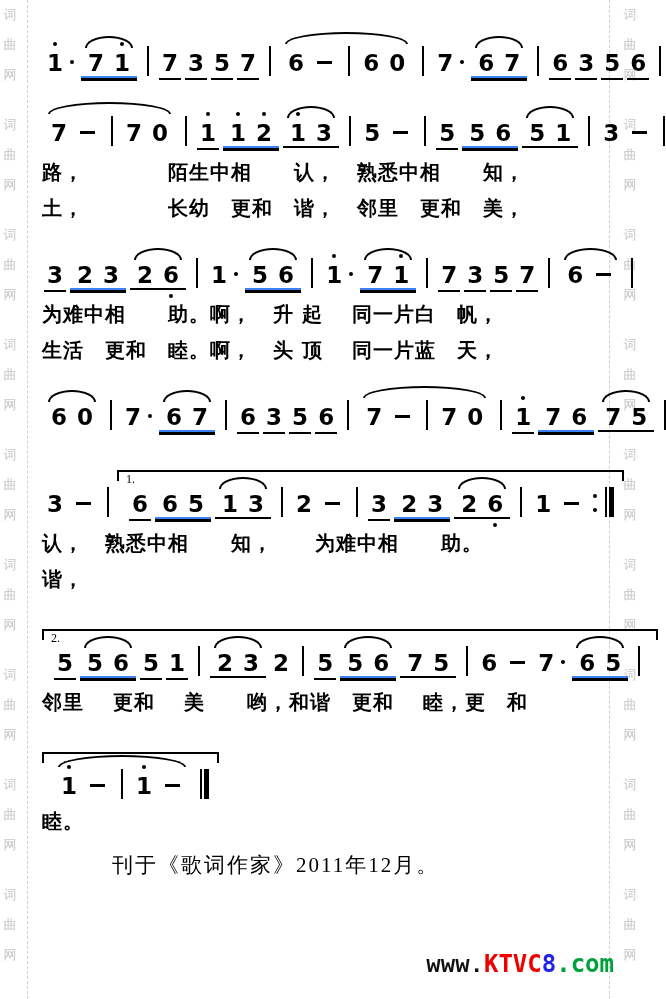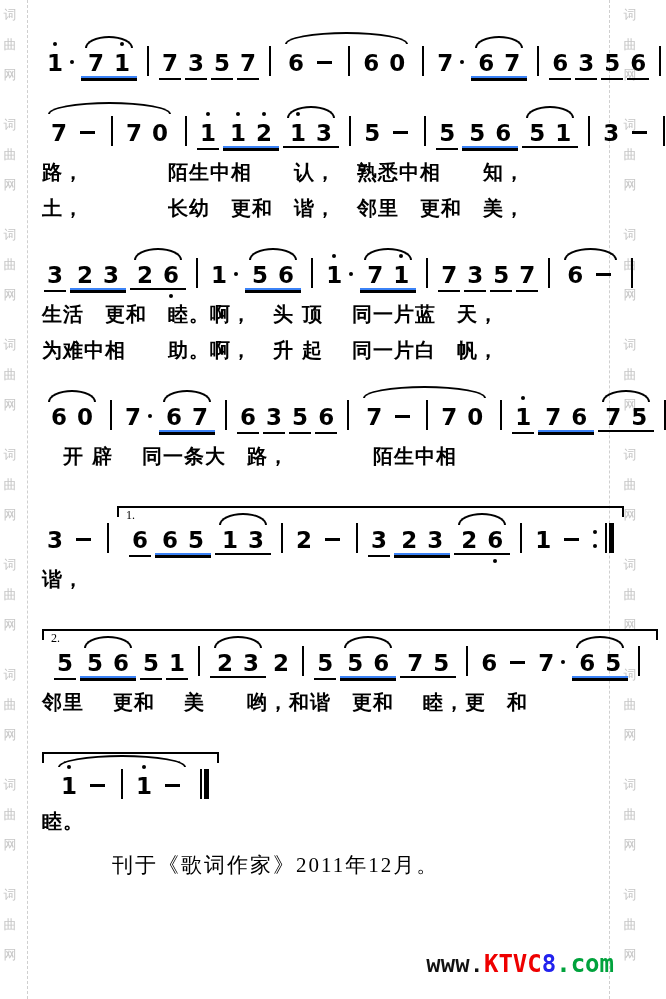--- a/index.html
+++ b/index.html
@@ -159,29 +159,29 @@
         <div class="system">
           <div class="notation-row"><span class="seg"><span class="note"><span class="num">1</span><span class="od up"></span></span><span class="aug"></span><span class="group slur u2"><span class="note"><span class="num">7</span></span><span class="note"><span class="num">1</span><span class="od up"></span></span></span><span class="bar"></span><span class="note u1"><span class="num">7</span></span><span class="note u1"><span class="num">3</span></span><span class="note u1"><span class="num">5</span></span><span class="note u1"><span class="num">7</span></span><span class="bar"></span><span class="group slur"><span class="note"><span class="num">6</span></span><span class="dash"></span><span class="bar"></span><span class="note"><span class="num">6</span></span><span class="note"><span class="num">0</span></span></span><span class="bar"></span><span class="note"><span class="num">7</span></span><span class="aug"></span><span class="group slur u2"><span class="note"><span class="num">6</span></span><span class="note"><span class="num">7</span></span></span><span class="bar"></span><span class="note u1"><span class="num">6</span></span><span class="note u1"><span class="num">3</span></span><span class="note u1"><span class="num">5</span></span><span class="note u1"><span class="num">6</span></span><span class="bar"></span></span></div>
         </div>
         <div class="system">
           <div class="notation-row"><span class="seg"><span class="group slur"><span class="note"><span class="num">7</span></span><span class="dash"></span><span class="bar"></span><span class="note"><span class="num">7</span></span><span class="note"><span class="num">0</span></span></span><span class="bar"></span><span class="note u1"><span class="num">1</span><span class="od up"></span></span><span class="group u2"><span class="note"><span class="num">1</span><span class="od up"></span></span><span class="note"><span class="num">2</span><span class="od up"></span></span></span><span class="group slur u1"><span class="note"><span class="num">1</span><span class="od up"></span></span><span class="note"><span class="num">3</span></span></span><span class="bar"></span><span class="note"><span class="num">5</span></span><span class="dash"></span><span class="bar"></span><span class="note u1"><span class="num">5</span></span><span class="group u2"><span class="note"><span class="num">5</span></span><span class="note"><span class="num">6</span></span></span><span class="group slur u1"><span class="note"><span class="num">5</span></span><span class="note"><span class="num">1</span></span></span><span class="bar"></span><span class="note"><span class="num">3</span></span><span class="dash"></span><span class="bar"></span></span></div>
           <div class="lyrics">路，　　　　陌生中相　　认，　熟悉中相　　知，</div>
           <div class="lyrics">土，　　　　长幼　更和　谐，　邻里　更和　美，</div>
         </div>
         <div class="system">
           <div class="notation-row"><span class="seg"><span class="note u1"><span class="num">3</span></span><span class="group u2"><span class="note"><span class="num">2</span></span><span class="note"><span class="num">3</span></span></span><span class="group slur u1"><span class="note"><span class="num">2</span></span><span class="note"><span class="num">6</span><span class="od down"></span></span></span><span class="bar"></span><span class="note"><span class="num">1</span></span><span class="aug"></span><span class="group slur u2"><span class="note"><span class="num">5</span></span><span class="note"><span class="num">6</span></span></span><span class="bar"></span><span class="note"><span class="num">1</span><span class="od up"></span></span><span class="aug"></span><span class="group slur u2"><span class="note"><span class="num">7</span></span><span class="note"><span class="num">1</span><span class="od up"></span></span></span><span class="bar"></span><span class="note u1"><span class="num">7</span></span><span class="note u1"><span class="num">3</span></span><span class="note u1"><span class="num">5</span></span><span class="note u1"><span class="num">7</span></span><span class="bar"></span><span class="group slur"><span class="note"><span class="num">6</span></span><span class="dash"></span></span><span class="bar"></span></span></div>
+          <div class="lyrics">为难中相　　助。啊，　升 起　 同一片白　帆，</div>
           <div class="lyrics">生活　更和　睦。啊，　头 顶　 同一片蓝　天，</div>
-          <div class="lyrics">为难中相　　助。啊，　升 起　 同一片白　帆，</div>
         </div>
         <div class="system">
           <div class="notation-row"><span class="seg"><span class="group slur"><span class="note"><span class="num">6</span></span><span class="note"><span class="num">0</span></span></span><span class="bar"></span><span class="note"><span class="num">7</span></span><span class="aug"></span><span class="group slur u2"><span class="note"><span class="num">6</span></span><span class="note"><span class="num">7</span></span></span><span class="bar"></span><span class="note u1"><span class="num">6</span></span><span class="note u1"><span class="num">3</span></span><span class="note u1"><span class="num">5</span></span><span class="note u1"><span class="num">6</span></span><span class="bar"></span><span class="group slur"><span class="note"><span class="num">7</span></span><span class="dash"></span><span class="bar"></span><span class="note"><span class="num">7</span></span><span class="note"><span class="num">0</span></span></span><span class="bar"></span><span class="note u1"><span class="num">1</span><span class="od up"></span></span><span class="group u2"><span class="note"><span class="num">7</span></span><span class="note"><span class="num">6</span></span></span><span class="group slur u1"><span class="note"><span class="num">7</span></span><span class="note"><span class="num">5</span></span></span><span class="bar"></span></span></div>
-          <div class="lyrics">　开 辟　 同一条大　路，　　　　陌生中相</div>
         </div>
         <div class="system">
           <div class="notation-row"><span class="seg"><span class="note"><span class="num">3</span></span><span class="dash"></span><span class="bar"></span></span><span class="seg volta"><i class="vlabel">1.</i><span class="note u1"><span class="num">6</span></span><span class="group u2"><span class="note"><span class="num">6</span></span><span class="note"><span class="num">5</span></span></span><span class="group slur u1"><span class="note"><span class="num">1</span></span><span class="note"><span class="num">3</span></span></span><span class="bar"></span><span class="note"><span class="num">2</span></span><span class="dash"></span><span class="bar"></span><span class="note u1"><span class="num">3</span></span><span class="group u2"><span class="note"><span class="num">2</span></span><span class="note"><span class="num">3</span></span></span><span class="group slur u1"><span class="note"><span class="num">2</span></span><span class="note"><span class="num">6</span><span class="od down"></span></span></span><span class="bar"></span><span class="note"><span class="num">1</span></span><span class="dash"></span><span><span class="rdots"></span><span class="bar thin"></span><span class="bar thick"></span></span></span></div>
+          <div class="lyrics">认，　熟悉中相　　知，　　为难中相　　助。</div>
           <div class="lyrics">谐，</div>
         </div>
         <div class="system">
           <div class="notation-row"><span class="seg volta"><i class="vlabel">2.</i><span class="note u1"><span class="num">5</span></span><span class="group slur u2"><span class="note"><span class="num">5</span></span><span class="note"><span class="num">6</span></span></span><span class="note u1"><span class="num">5</span></span><span class="note u1"><span class="num">1</span></span><span class="bar"></span><span class="group slur u1"><span class="note"><span class="num">2</span></span><span class="note"><span class="num">3</span></span></span><span class="note"><span class="num">2</span></span><span class="bar"></span><span class="note u1"><span class="num">5</span></span><span class="group slur u2"><span class="note"><span class="num">5</span></span><span class="note"><span class="num">6</span></span></span><span class="group u1"><span class="note"><span class="num">7</span></span><span class="note"><span class="num">5</span></span></span><span class="bar"></span><span class="note"><span class="num">6</span></span><span class="dash"></span><span class="note"><span class="num">7</span></span><span class="aug"></span><span class="group slur u2"><span class="note"><span class="num">6</span></span><span class="note"><span class="num">5</span></span></span><span class="bar"></span></span></div>
           <div class="lyrics">邻里　 更和　 美　　哟，和谐　更和　 睦，更　和</div>
         </div>
         <div class="system">
           <div class="notation-row"><span class="seg volta"><i class="vlabel"></i><span class="group slur"><span class="note"><span class="num">1</span><span class="od up"></span></span><span class="dash"></span><span class="bar"></span><span class="note"><span class="num">1</span><span class="od up"></span></span><span class="dash"></span></span><span><span class="bar thin"></span><span class="bar thick"></span></span></span></div>
           <div class="lyrics">睦。</div>
         </div>

